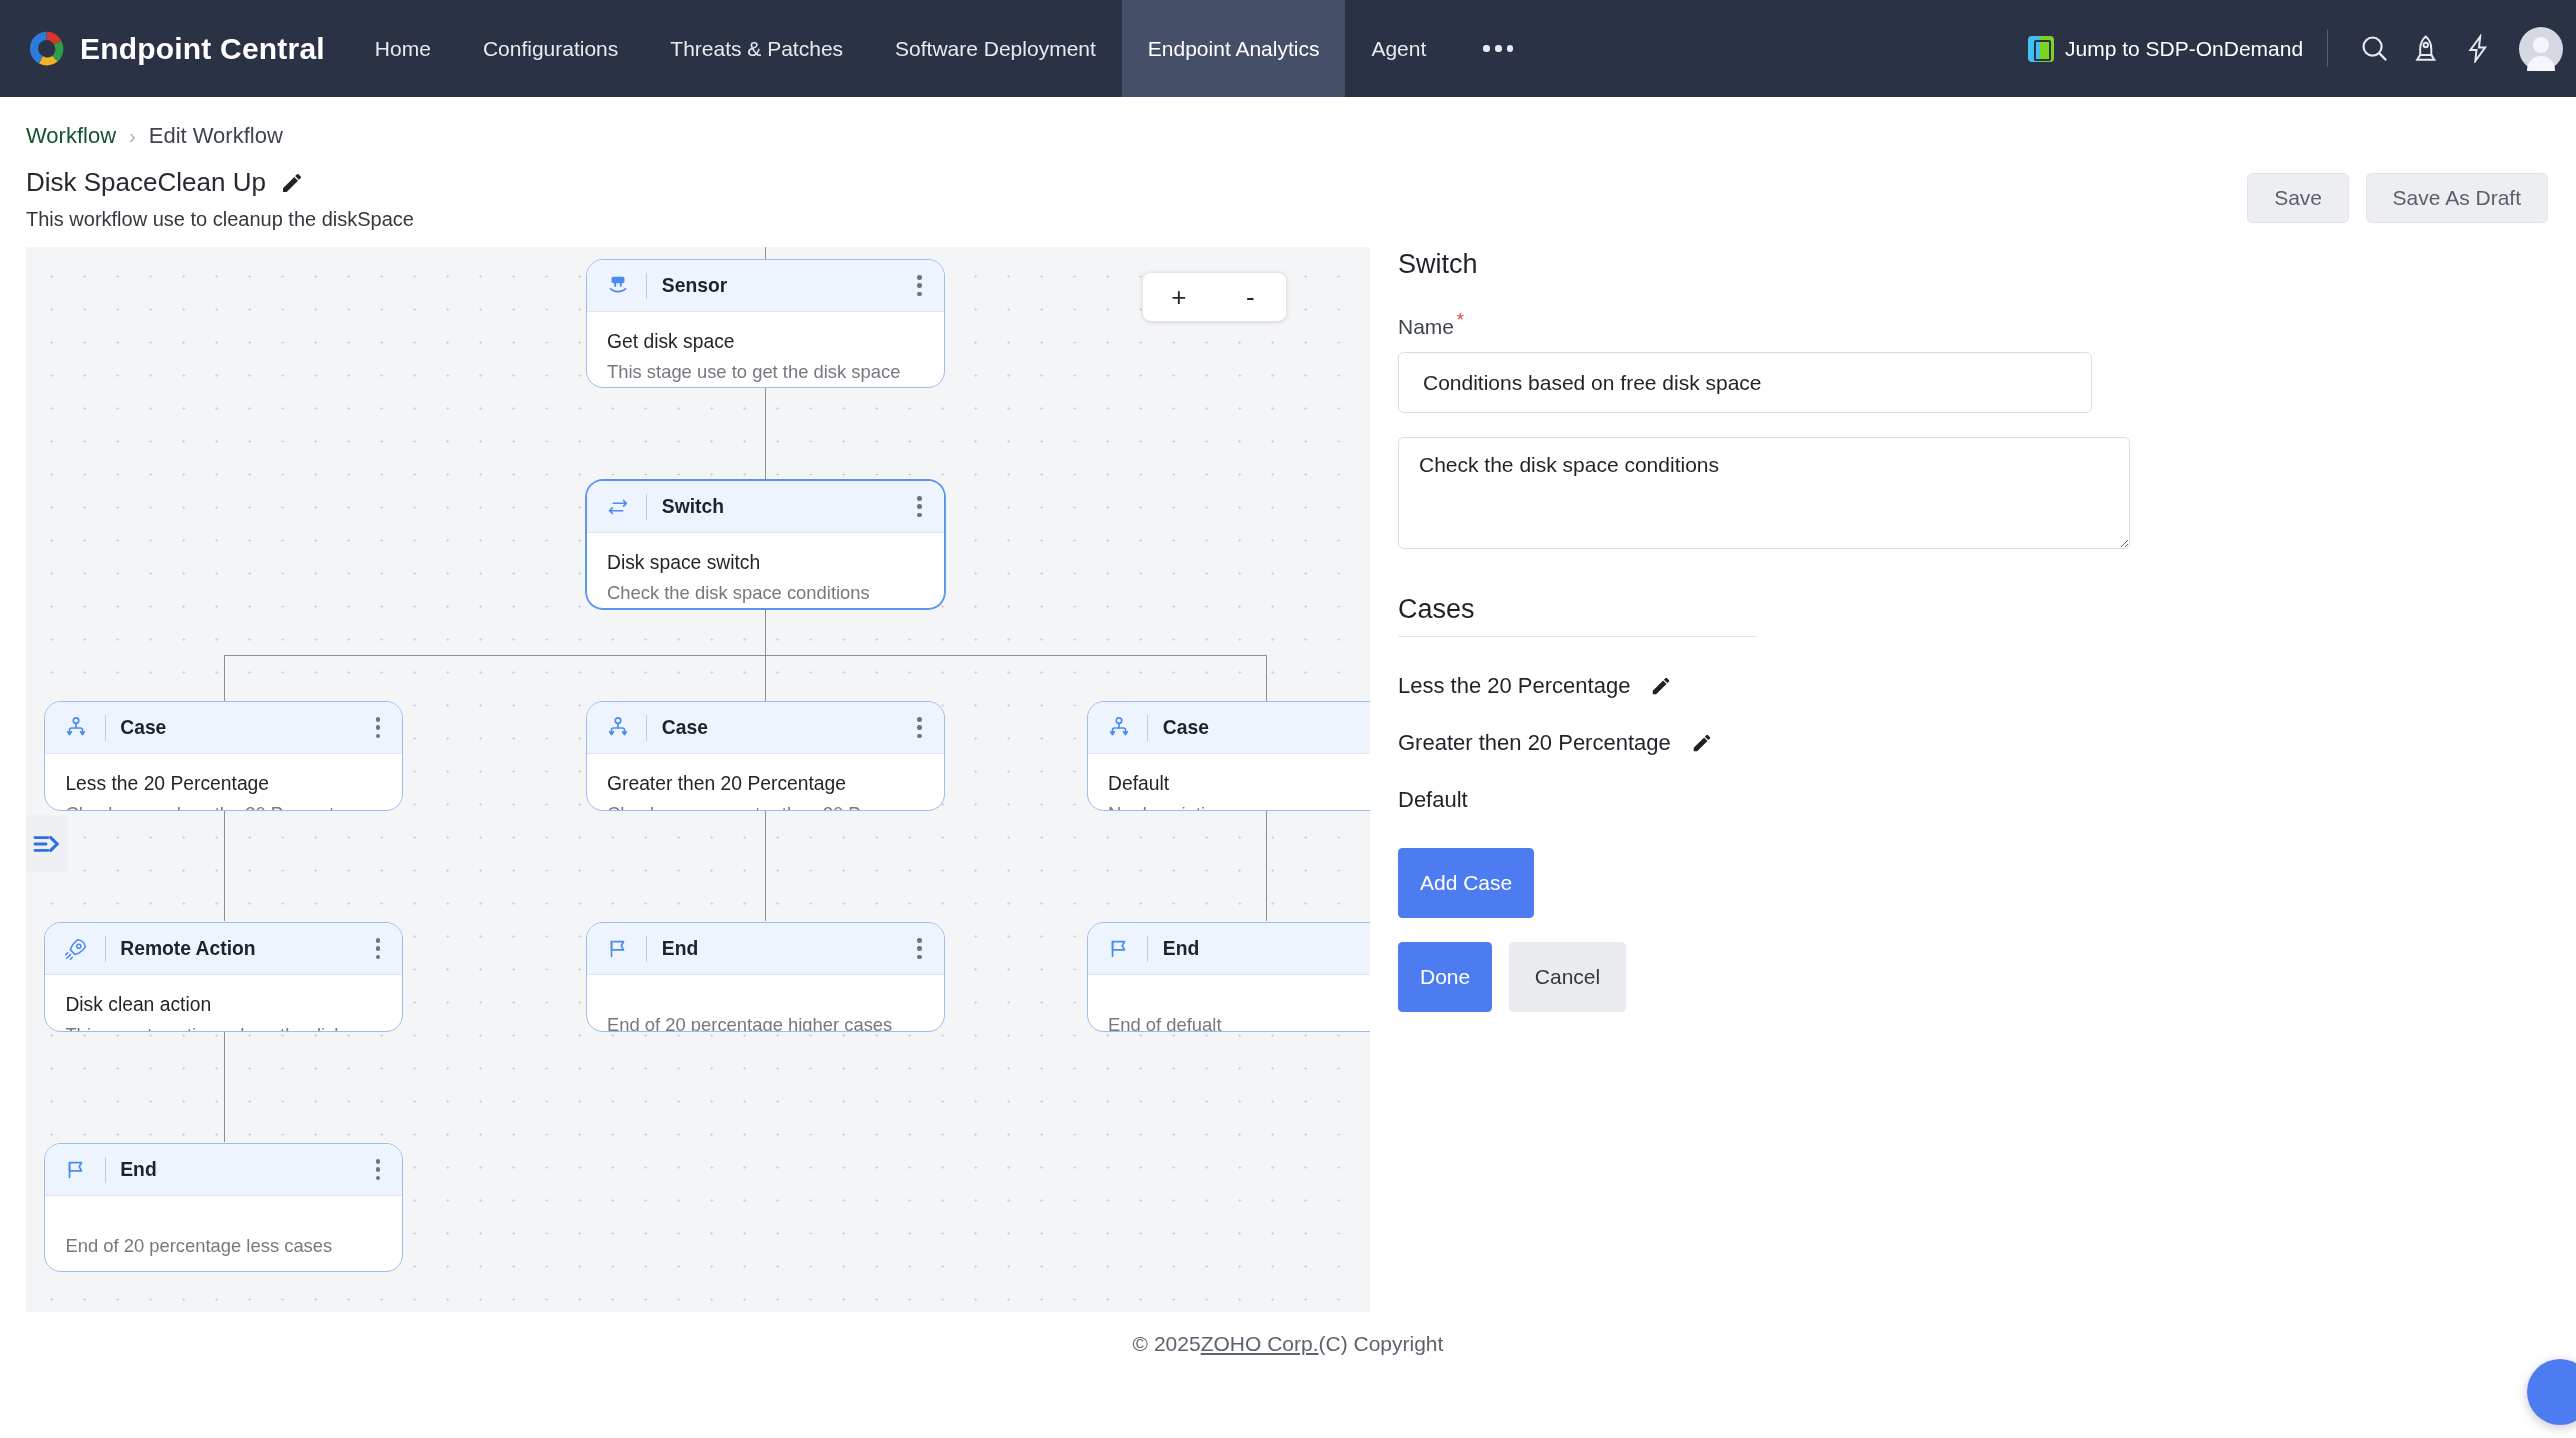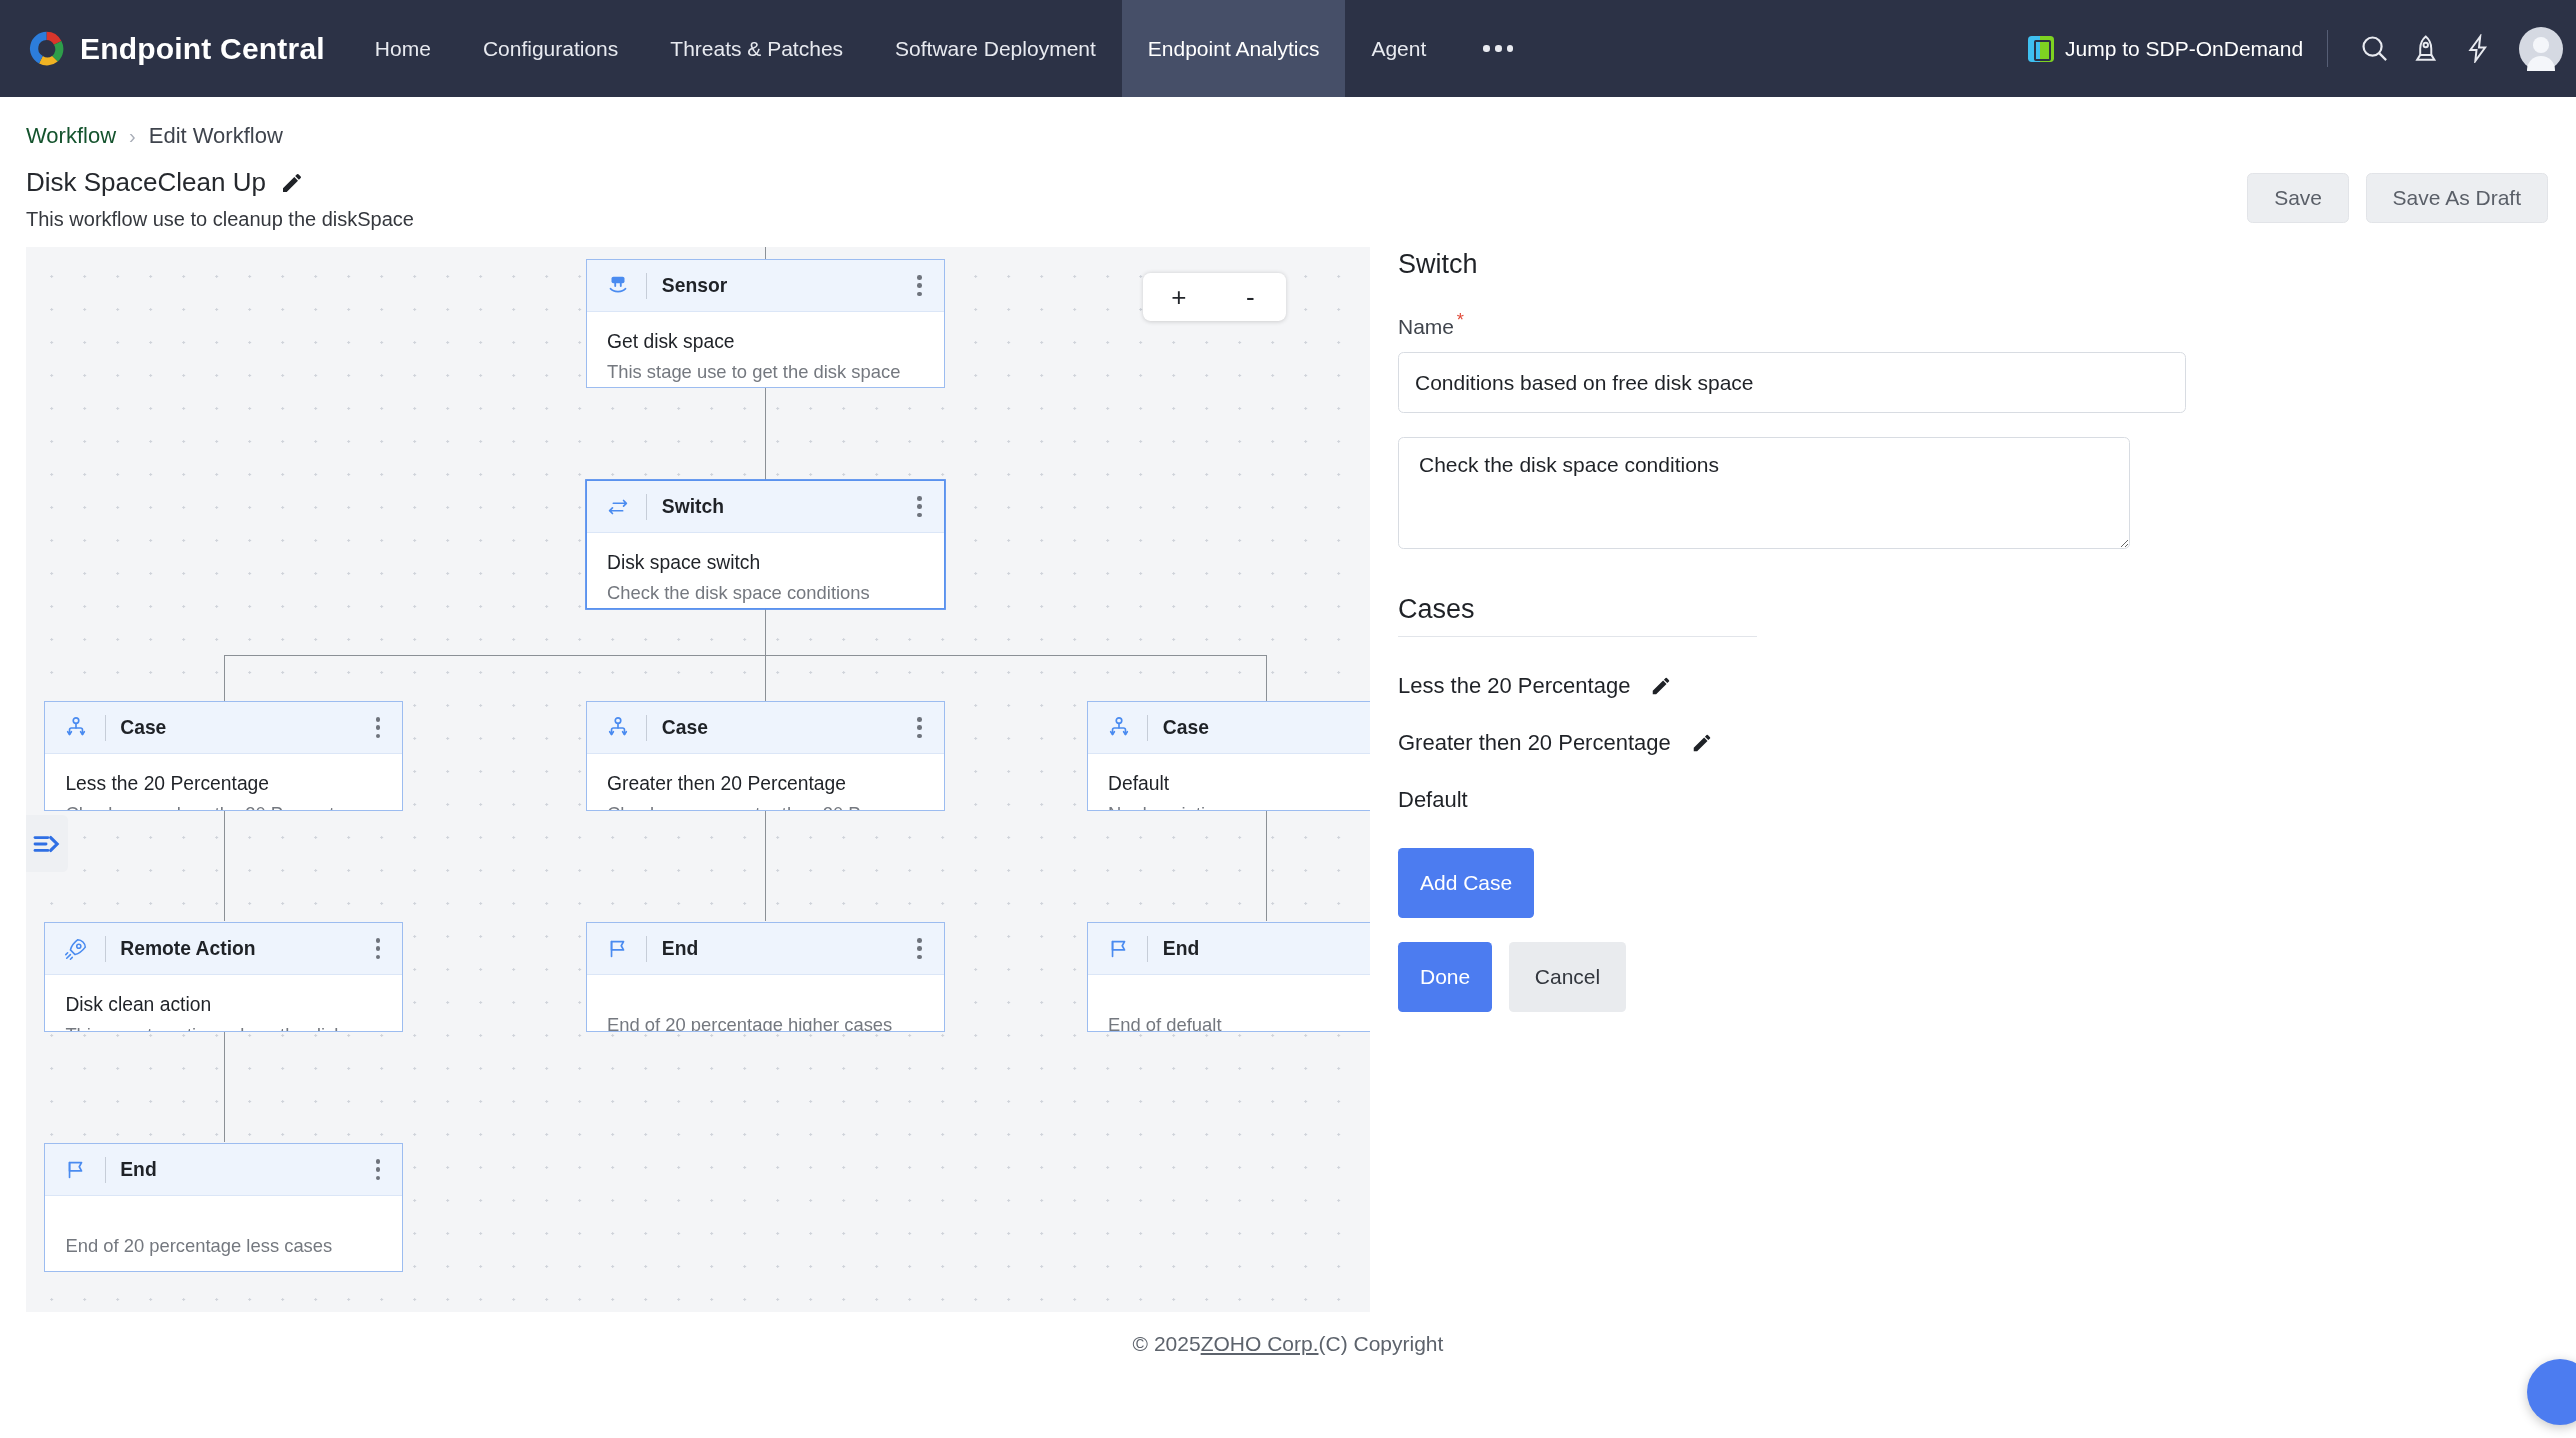--- a/index.html
+++ b/index.html
@@ -136,21 +136,21 @@
   }
 
   
   .conn { position: absolute; background: #8b9096; z-index: 1; }
 
   
   .node {
     position: absolute;
     background: #ffffff;
     border: 0.9px solid #9cbcf0;
-    border-radius: 0;
+    border-radius: 17px;
     z-index: 3;
     overflow: hidden;
   }
   .node-head {
     height: 52px; background: #eef4fd;
     border-bottom: 0.9px solid #dbe6f7;
     display: flex; align-items: center; padding: 0 14.7px 0 16.6px;
   }
   .node-icon { width: 28px; height: 28px; display:flex;align-items:center;justify-content:center; flex:0 0 auto;}
   .node-vr { width: 0.9px; height: 26px; background: #c6cdd8; margin: 0 14.7px; }
@@ -165,23 +165,23 @@
 
   
   .props {
     flex: 1 1 auto; padding: 18.4px 37px 0 28px;
     background: #ffffff;
   }
   .props-title { font-size: 27px; color: #1f2227; margin-bottom: 29.5px; }
   .field-label { font-size: 21px; color: #40454d; margin-bottom: 13px; }
   .req { color: #e04b3a; font-size: 18.4px; vertical-align: super; margin-left: 2.8px;}
   .text-input {
-    width: 788px; height: 61px;
+    width: 694px; height: 61px;
     border: 0.9px solid #d8dce2; border-radius: 5.5px;
-    font-size: 21px; color: #1f2227; padding: 0 16px;
+    font-size: 21px; color: #1f2227; padding: 0 24px;
     font-family: "Liberation Sans", sans-serif;
     background: #fff;
   }
   .text-area {
     width: 732px; height: 112px;
     border: 0.9px solid #d8dce2; border-radius: 5.5px;
     font-size: 21px; color: #1f2227; padding: 14.7px 20px;
     font-family: "Liberation Sans", sans-serif;
     resize: vertical; background:#fff;
   }

